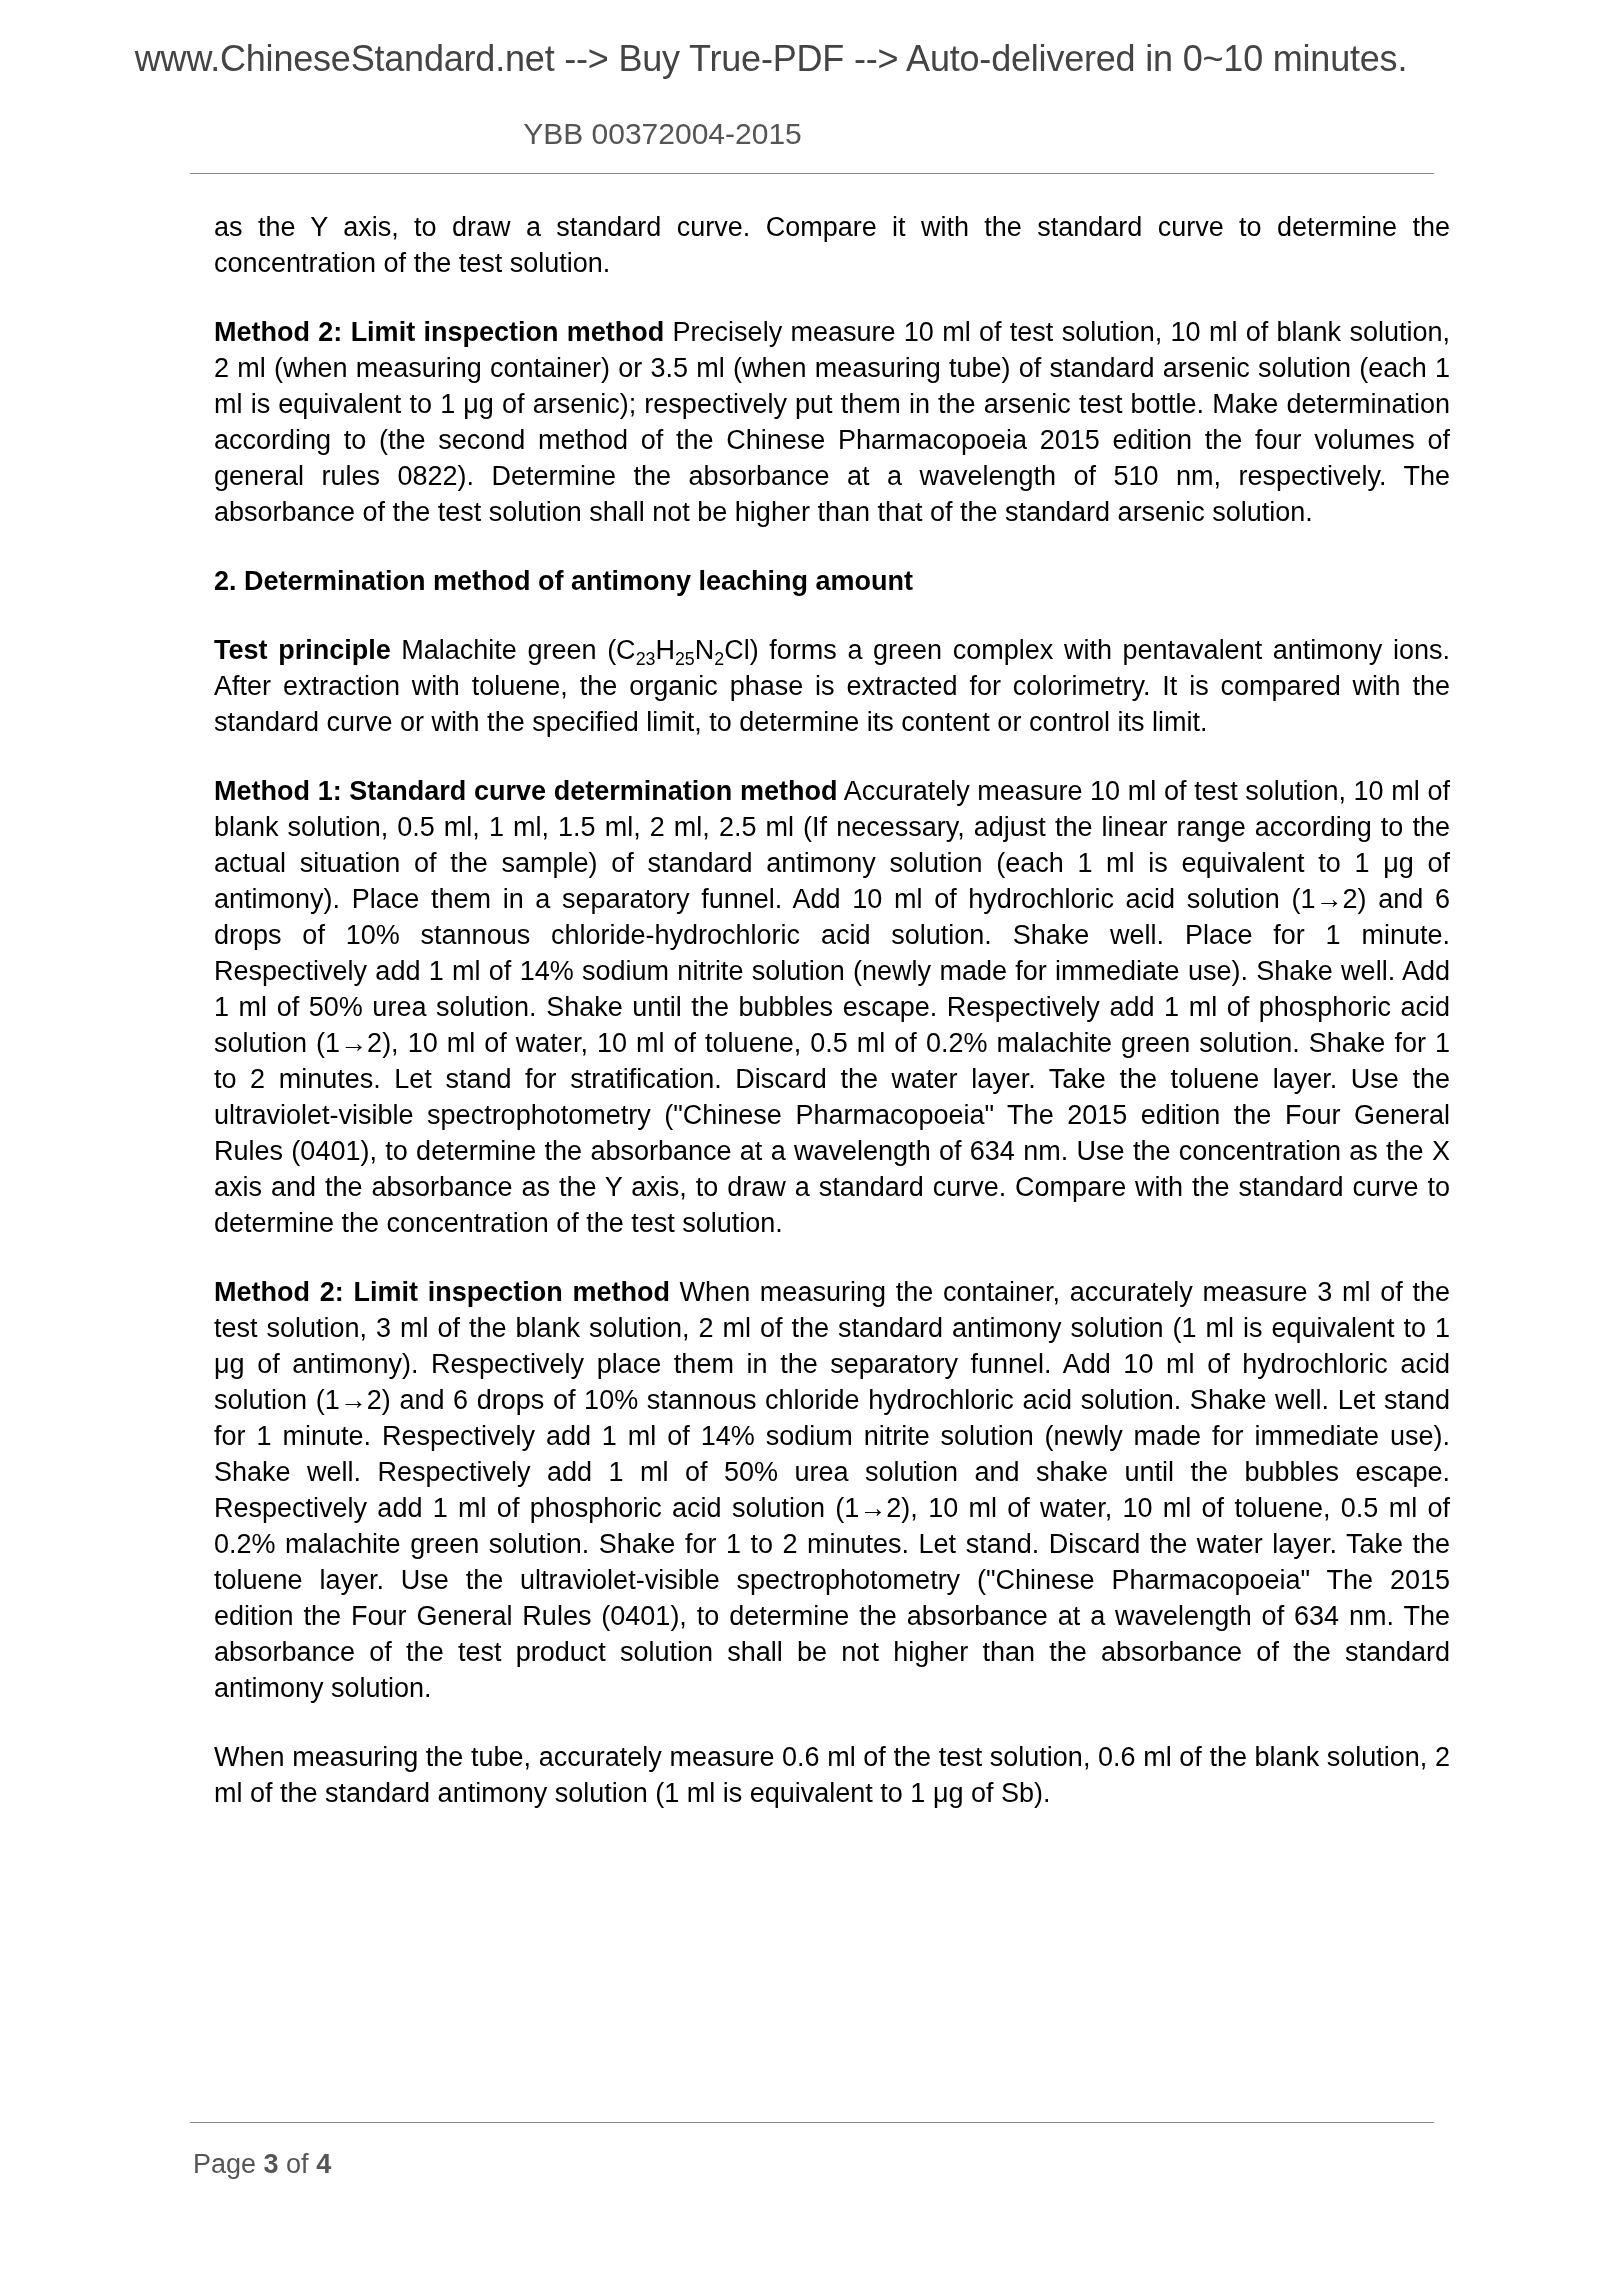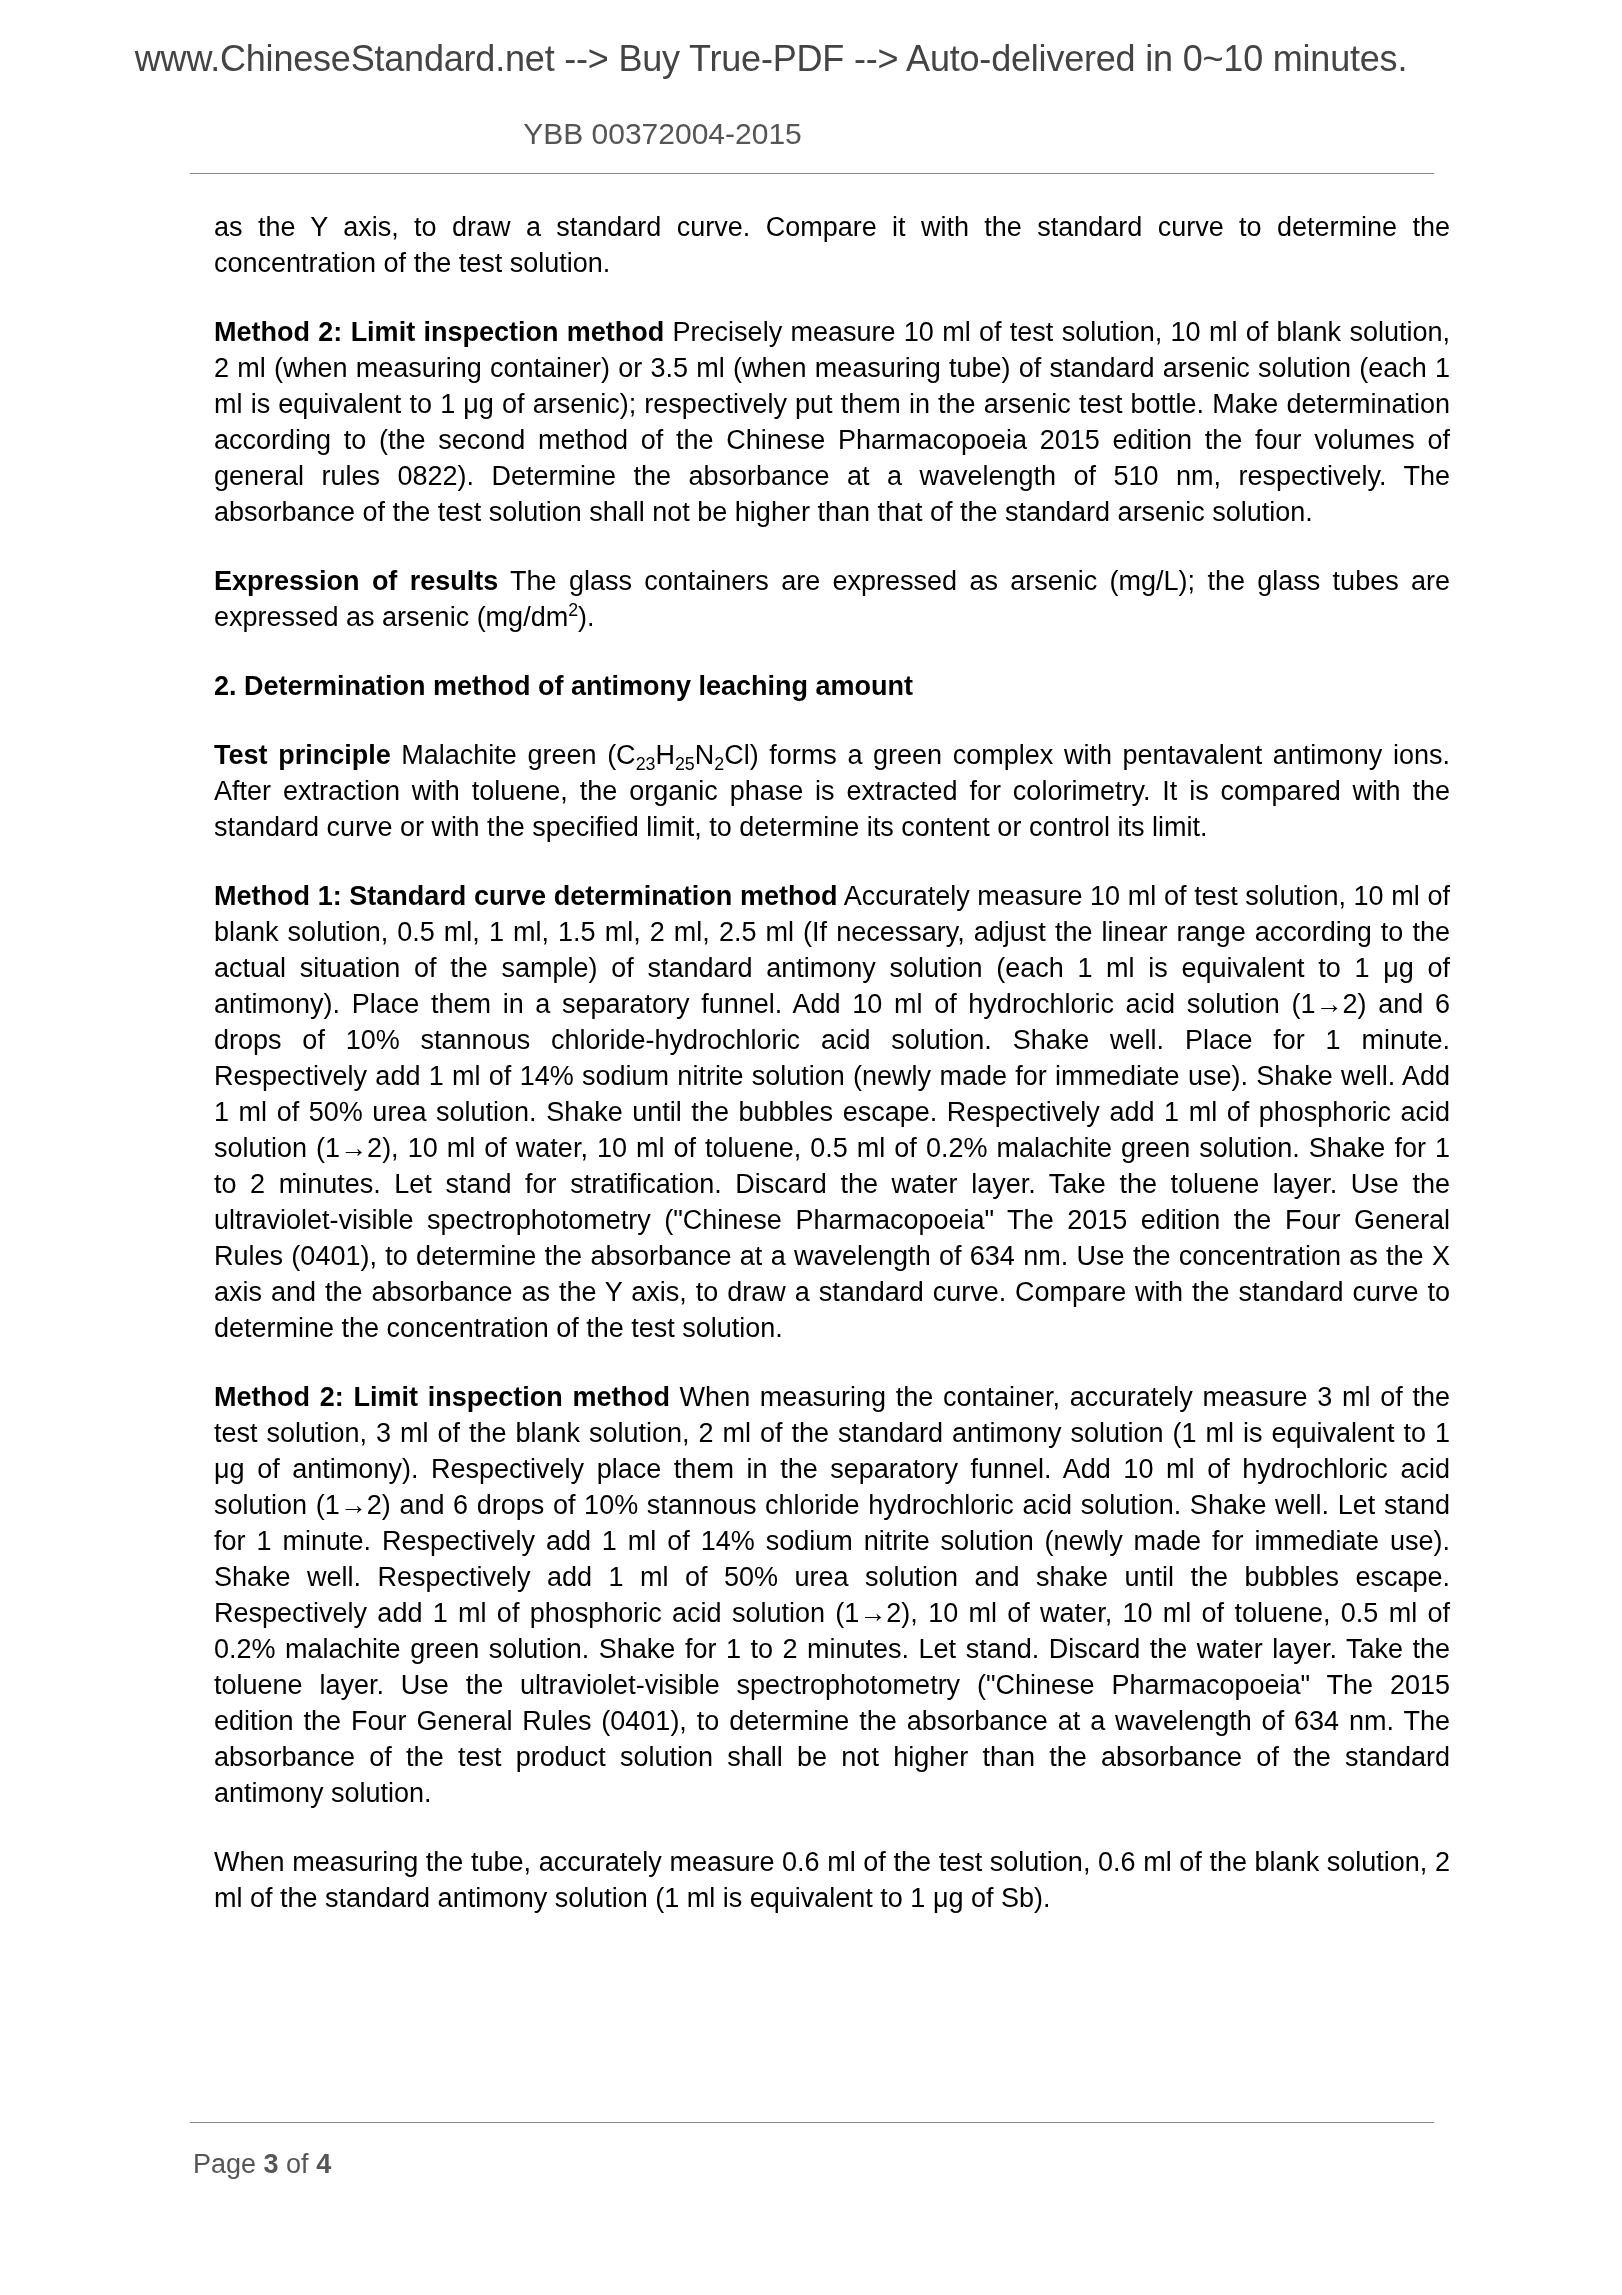--- a/index.html
+++ b/index.html
@@ -43,21 +43,20 @@
 
 <div class="top-banner">www.ChineseStandard.net --&gt; Buy True-PDF --&gt; Auto-delivered in 0~10 minutes.</div>
 <div class="std-code">YBB 00372004-2015</div>
 <div class="rule top"></div>
 
 <div class="body">
   <p>as the Y axis, to draw a standard curve. Compare it with the standard curve to determine the concentration of the test solution.</p>
 
   <p><span class="lead">Method 2: Limit inspection method</span><span> Precisely measure 10 ml of test solution, 10 ml of blank solution, 2 ml (when measuring container) or 3.5 ml (when measuring tube) of standard arsenic solution (each 1 ml is equivalent to 1 μg of arsenic); respectively put them in the arsenic test bottle. Make determination according to (the second method of the Chinese Pharmacopoeia 2015 edition the four volumes of general rules 0822). Determine the absorbance at a wavelength of 510 nm, respectively.  The absorbance of the test solution shall not be higher than that of the standard arsenic solution.</span></p>
 
-  <p><span class="lead">Expression of results</span><span> The glass containers are expressed as arsenic (mg/L); the glass tubes are expressed as arsenic (mg/dm</span><sup>2</sup><span>).</span></p>
 
   <h3>2. Determination method of antimony leaching amount</h3>
 
   <p><span class="lead">Test principle</span><span> Malachite green (C</span><sub>23</sub><span>H</span><sub>25</sub><span>N</span><sub>2</sub><span>Cl) forms a green complex with pentavalent antimony ions. After extraction with toluene, the organic phase is extracted for colorimetry. It is compared with the standard curve or with the specified limit, to determine its content or control its limit.</span></p>
 
   <p><span class="lead">Method 1: Standard curve determination method</span><span> Accurately measure 10 ml of test solution, 10 ml of blank solution, 0.5 ml, 1 ml, 1.5 ml, 2 ml, 2.5 ml (If necessary, adjust the linear range according to the actual situation of the sample) of standard antimony solution (each 1 ml is equivalent to 1 μg of antimony). Place them in a separatory funnel. Add 10 ml of hydrochloric acid solution (1→2) and 6 drops of 10% stannous chloride-hydrochloric acid solution. Shake well. Place for 1 minute. Respectively add 1 ml of 14% sodium nitrite solution (newly made for immediate use). Shake well. Add 1 ml of 50% urea solution. Shake until the bubbles escape. Respectively add 1 ml of phosphoric acid solution (1→2), 10 ml of water, 10 ml of toluene, 0.5 ml of 0.2% malachite green solution. Shake for 1 to 2 minutes. Let stand for stratification. Discard the water layer. Take the toluene layer. Use the ultraviolet-visible spectrophotometry ("Chinese Pharmacopoeia" The 2015 edition the Four General Rules (0401), to determine the absorbance at a wavelength of 634 nm. Use the concentration as the X axis and the absorbance as the Y axis, to draw a standard curve. Compare with the standard curve to determine the concentration of the test solution.</span></p>
 
   <p><span class="lead">Method 2: Limit inspection method</span><span> When measuring the container, accurately measure 3 ml of the test solution, 3 ml of the blank solution, 2 ml of the standard antimony solution (1 ml is equivalent to 1 μg of antimony). Respectively place them in the separatory funnel. Add 10 ml of hydrochloric acid solution (1→2) and 6 drops of 10% stannous chloride hydrochloric acid solution. Shake well. Let stand for 1 minute. Respectively add 1 ml of 14% sodium nitrite solution (newly made for immediate use). Shake well. Respectively add 1 ml of 50% urea solution and shake until the bubbles escape. Respectively add 1 ml of phosphoric acid solution (1→2), 10 ml of water, 10 ml of toluene, 0.5 ml of 0.2% malachite green solution. Shake for 1 to 2 minutes. Let stand. Discard the water layer. Take the toluene layer. Use the ultraviolet-visible spectrophotometry ("Chinese Pharmacopoeia" The 2015 edition the Four General Rules (0401), to determine the absorbance at a wavelength of 634 nm. The absorbance of the test product solution shall be not higher than the absorbance of the standard antimony solution.</span></p>
 
   <p>When measuring the tube, accurately measure 0.6 ml of the test solution, 0.6 ml of the blank solution, 2 ml of the standard antimony solution (1 ml is equivalent to 1 μg of Sb).</p>

